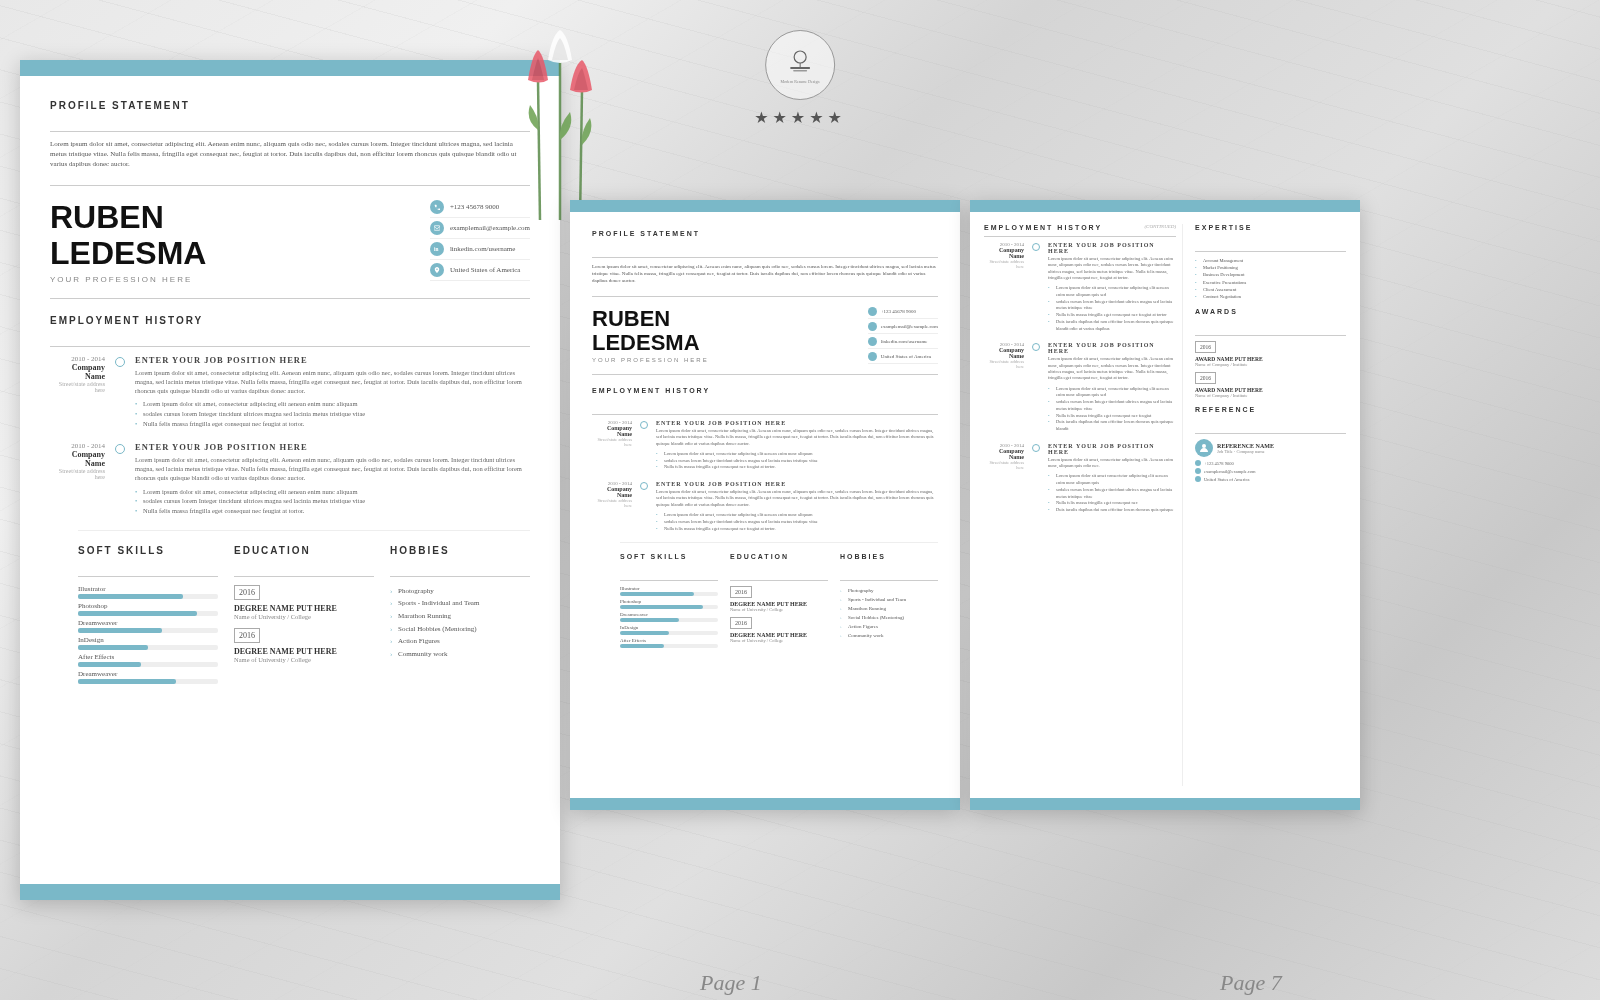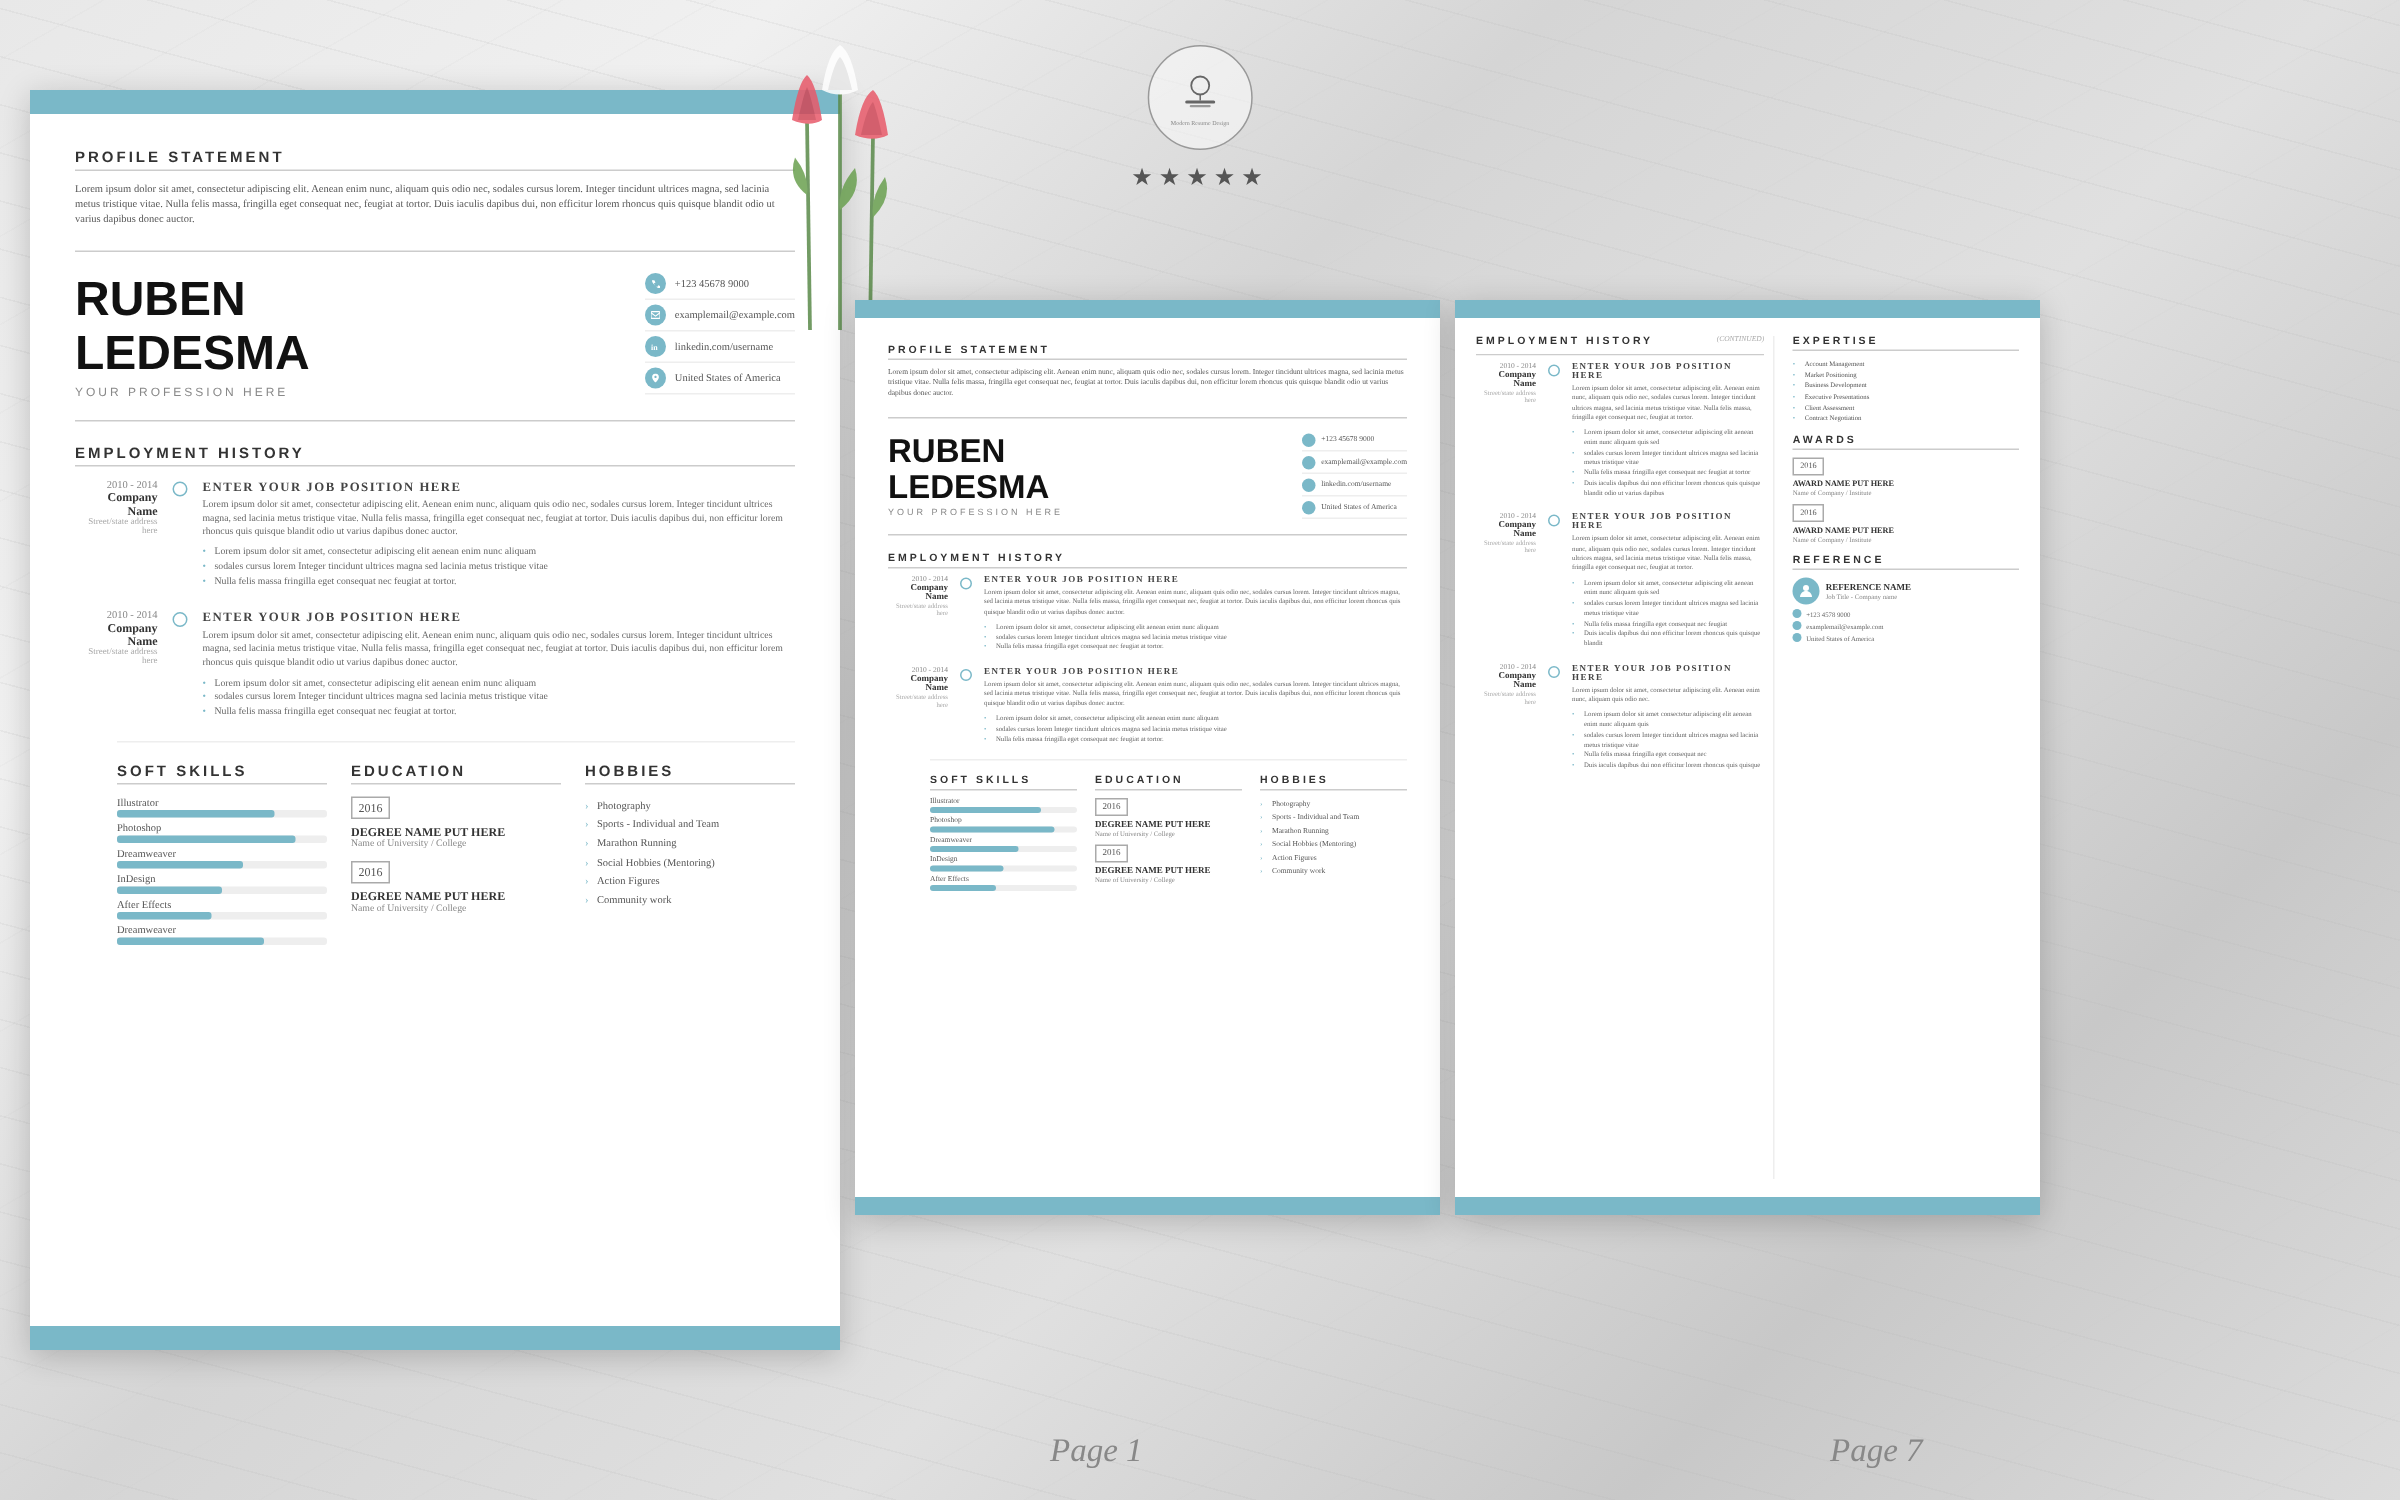--- a/index.html
+++ b/index.html
@@ -59,21 +59,21 @@
     .brand-stars {
       color: #555;
       font-size: 16px;
       letter-spacing: 4px;
       margin-top: 4px;
     }
 
     
     .page-label {
       position: absolute;
-      bottom: 20px;
+      bottom: 4px;
       font-family: Georgia, serif;
       font-size: 22px;
       color: #888;
       font-style: italic;
       z-index: 10;
       margin-top: 23px;
     }
     .page-label-1 { left: 700px; }
     .page-label-2 { left: 1220px; }
 
@@ -136,21 +136,21 @@
     .resume-large .resume-top-bar { height: 16px; }
     .resume-large .resume-bottom-bar { height: 16px; }
     .resume-large .resume-body { padding: 24px 30px 24px 30px; }
 
     .section-title {
       font-family: Arial, sans-serif;
       font-weight: 700;
       letter-spacing: 2px;
       text-transform: uppercase;
       border-bottom: 1px solid #ccc;
-      padding-bottom: 2px;
+      padding-bottom: 20px;
       margin-bottom: 6px;
       color: #333;
     }
     .resume-large .section-title { font-size: 10px; margin-bottom: 8px; }
     .resume-med1 .section-title, .resume-med2 .section-title { font-size: 7px; margin-bottom: 5px; }
 
     .profile-text {
       color: #555;
       line-height: 1.4;
     }

